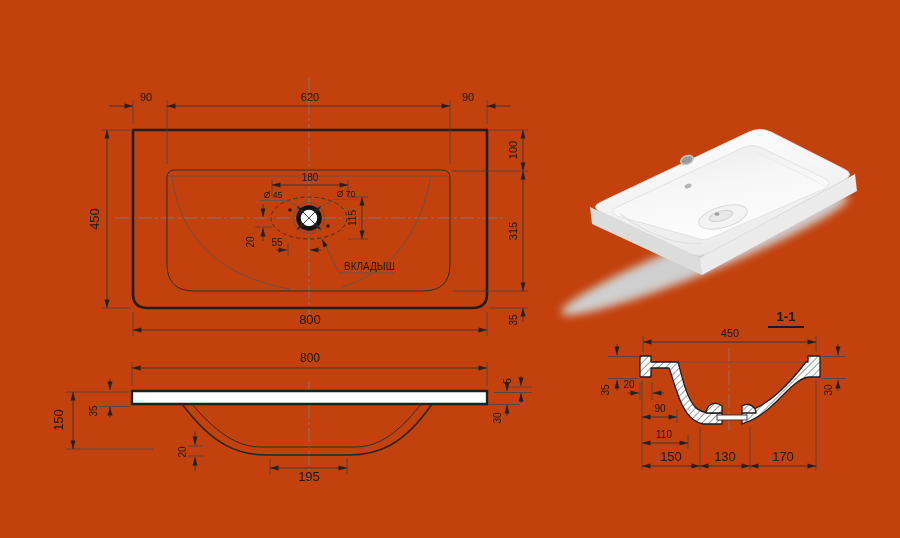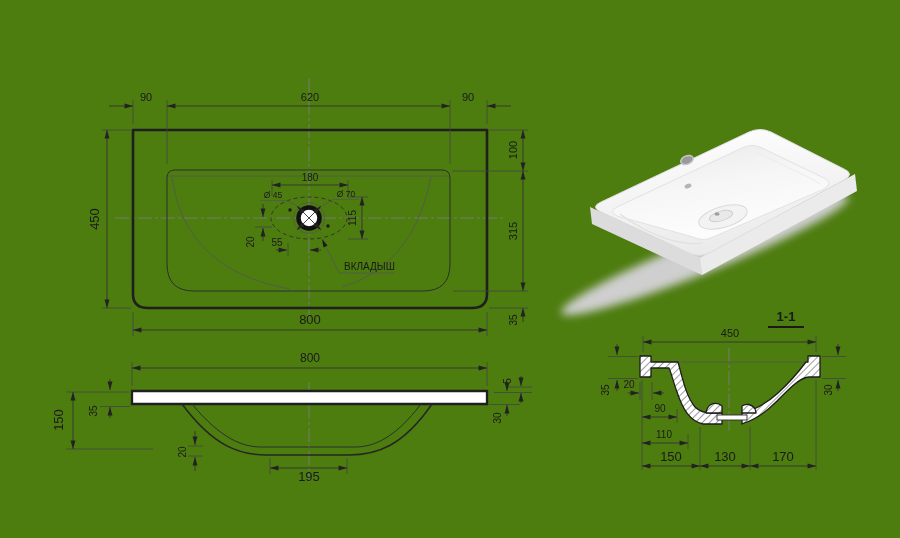--- a/index.html
+++ b/index.html
@@ -1,16 +1,16 @@
 <!DOCTYPE html>
 <html><head>
 <meta charset="utf-8">
 <style>
   html,body{margin:0;padding:0;background:#ffffff;}
-  .page{position:relative;width:900px;height:538px;background:#4d7c0f;overflow:hidden;
+  .page{position:relative;width:900px;height:538px;background:#c2410c;overflow:hidden;
         font-family:"Liberation Sans", sans-serif;}
   svg{display:block}
   
   .thick{stroke:#1f1f1f;stroke-width:2.6;fill:none;stroke-linejoin:round;}
   .med{stroke:#262626;stroke-width:1.5;fill:none;}
   .thin{stroke:#2e2e2e;stroke-width:1;fill:none;}
   .hair{stroke:#555;stroke-width:0.8;fill:none;}
   .diml{stroke:#333;stroke-width:0.9;fill:none;}
   .ext{stroke:#444;stroke-width:0.8;fill:none;}
   .cl{stroke:#7d7d7d;stroke-width:0.9;fill:none;stroke-dasharray:14 3 3 3;}

